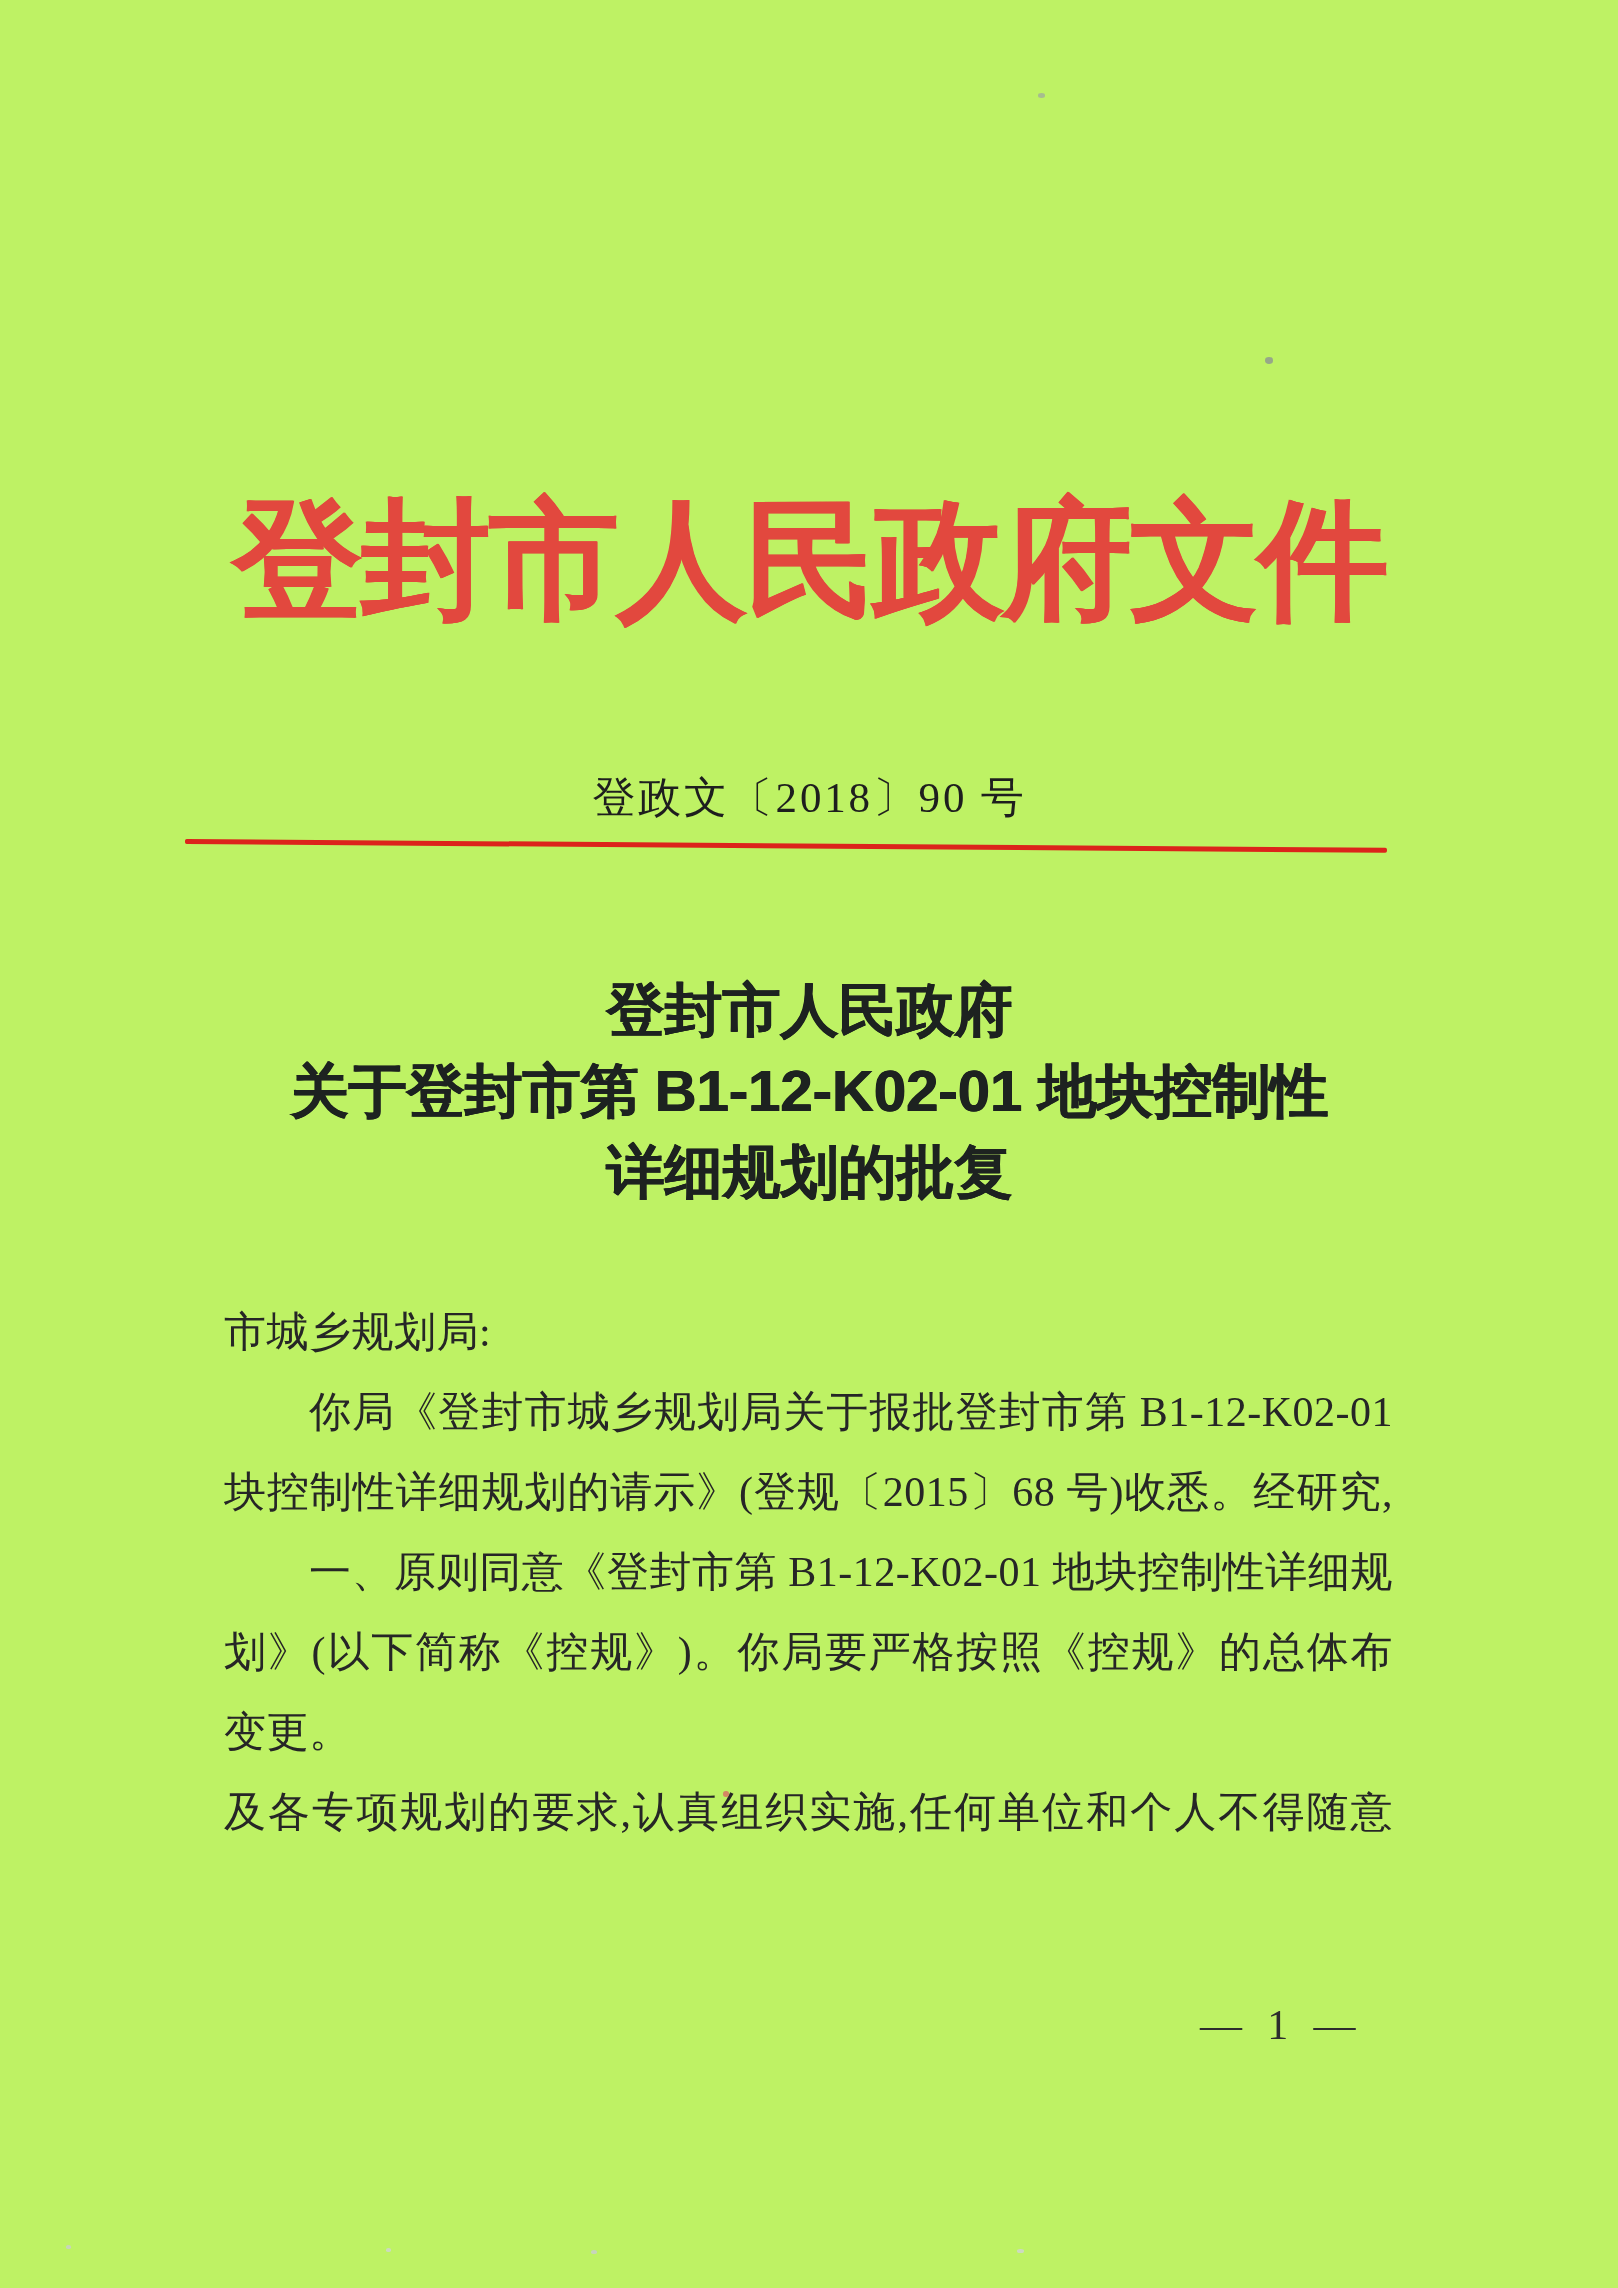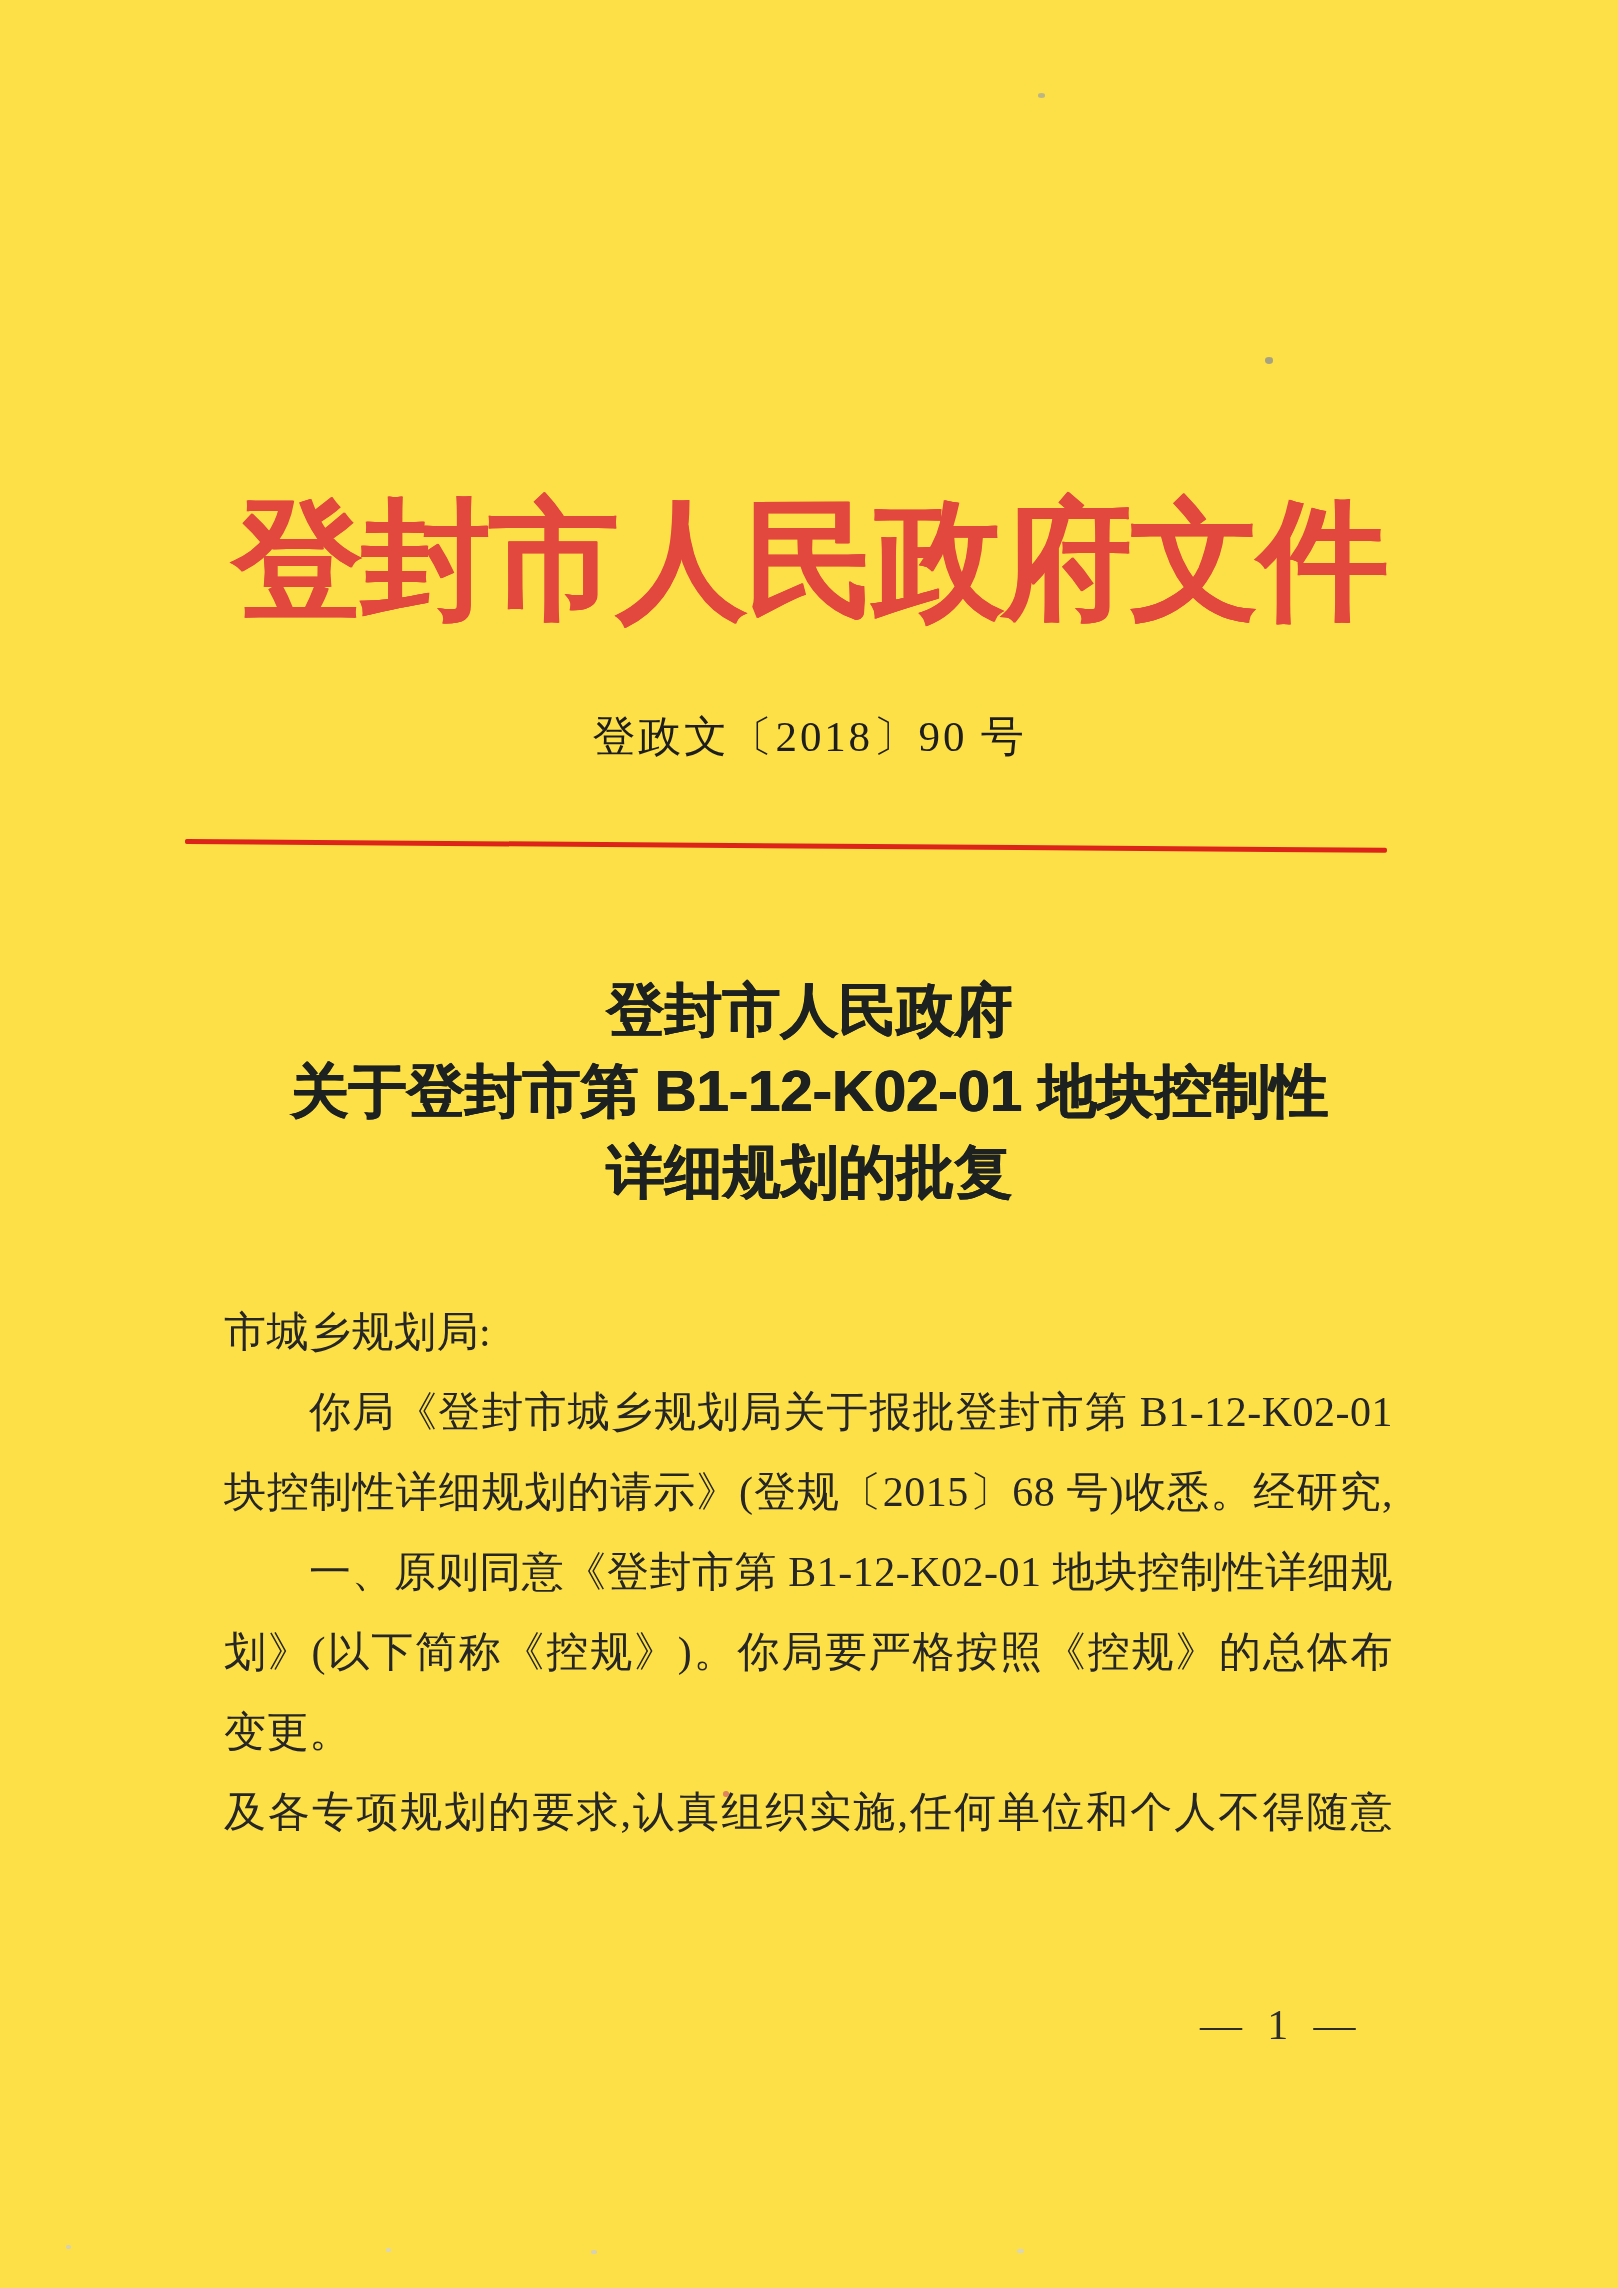--- a/index.html
+++ b/index.html
@@ -1,20 +1,20 @@
 <!DOCTYPE html>
 <html style="font-size:14.8px"><head>
 <meta charset="utf-8">
 <style>
   html, body { margin: 0; padding: 0; background: #ffffff; }
   .page {
     position: relative;
     width: 1619px;
     height: 2289px;
-    background: #fde047;
+    background: #bef264;
     overflow: hidden;
     font-family: "Liberation Serif", "DejaVu Serif", serif;
   }
 
   
   .org-title {
     position: absolute;
     top: 487px;
     left: 0;
     width: 100%;
@@ -25,21 +25,21 @@
     line-height: 148px;
     letter-spacing: -1.8px;
     color: #e2483e;
     text-shadow: 0.6px 0 0 #e2483e, -0.6px 0 0 #e2483e;
     white-space: nowrap;
   }
 
   
   .doc-number {
     position: absolute;
-    top: 711px;
+    top: 772px;
     left: 0;
     width: 100%;
     text-align: center;
     font-size: 43px;
     line-height: 52px;
     letter-spacing: 2.8px;
     color: #1e1e1e;
     white-space: nowrap;
   }
 

